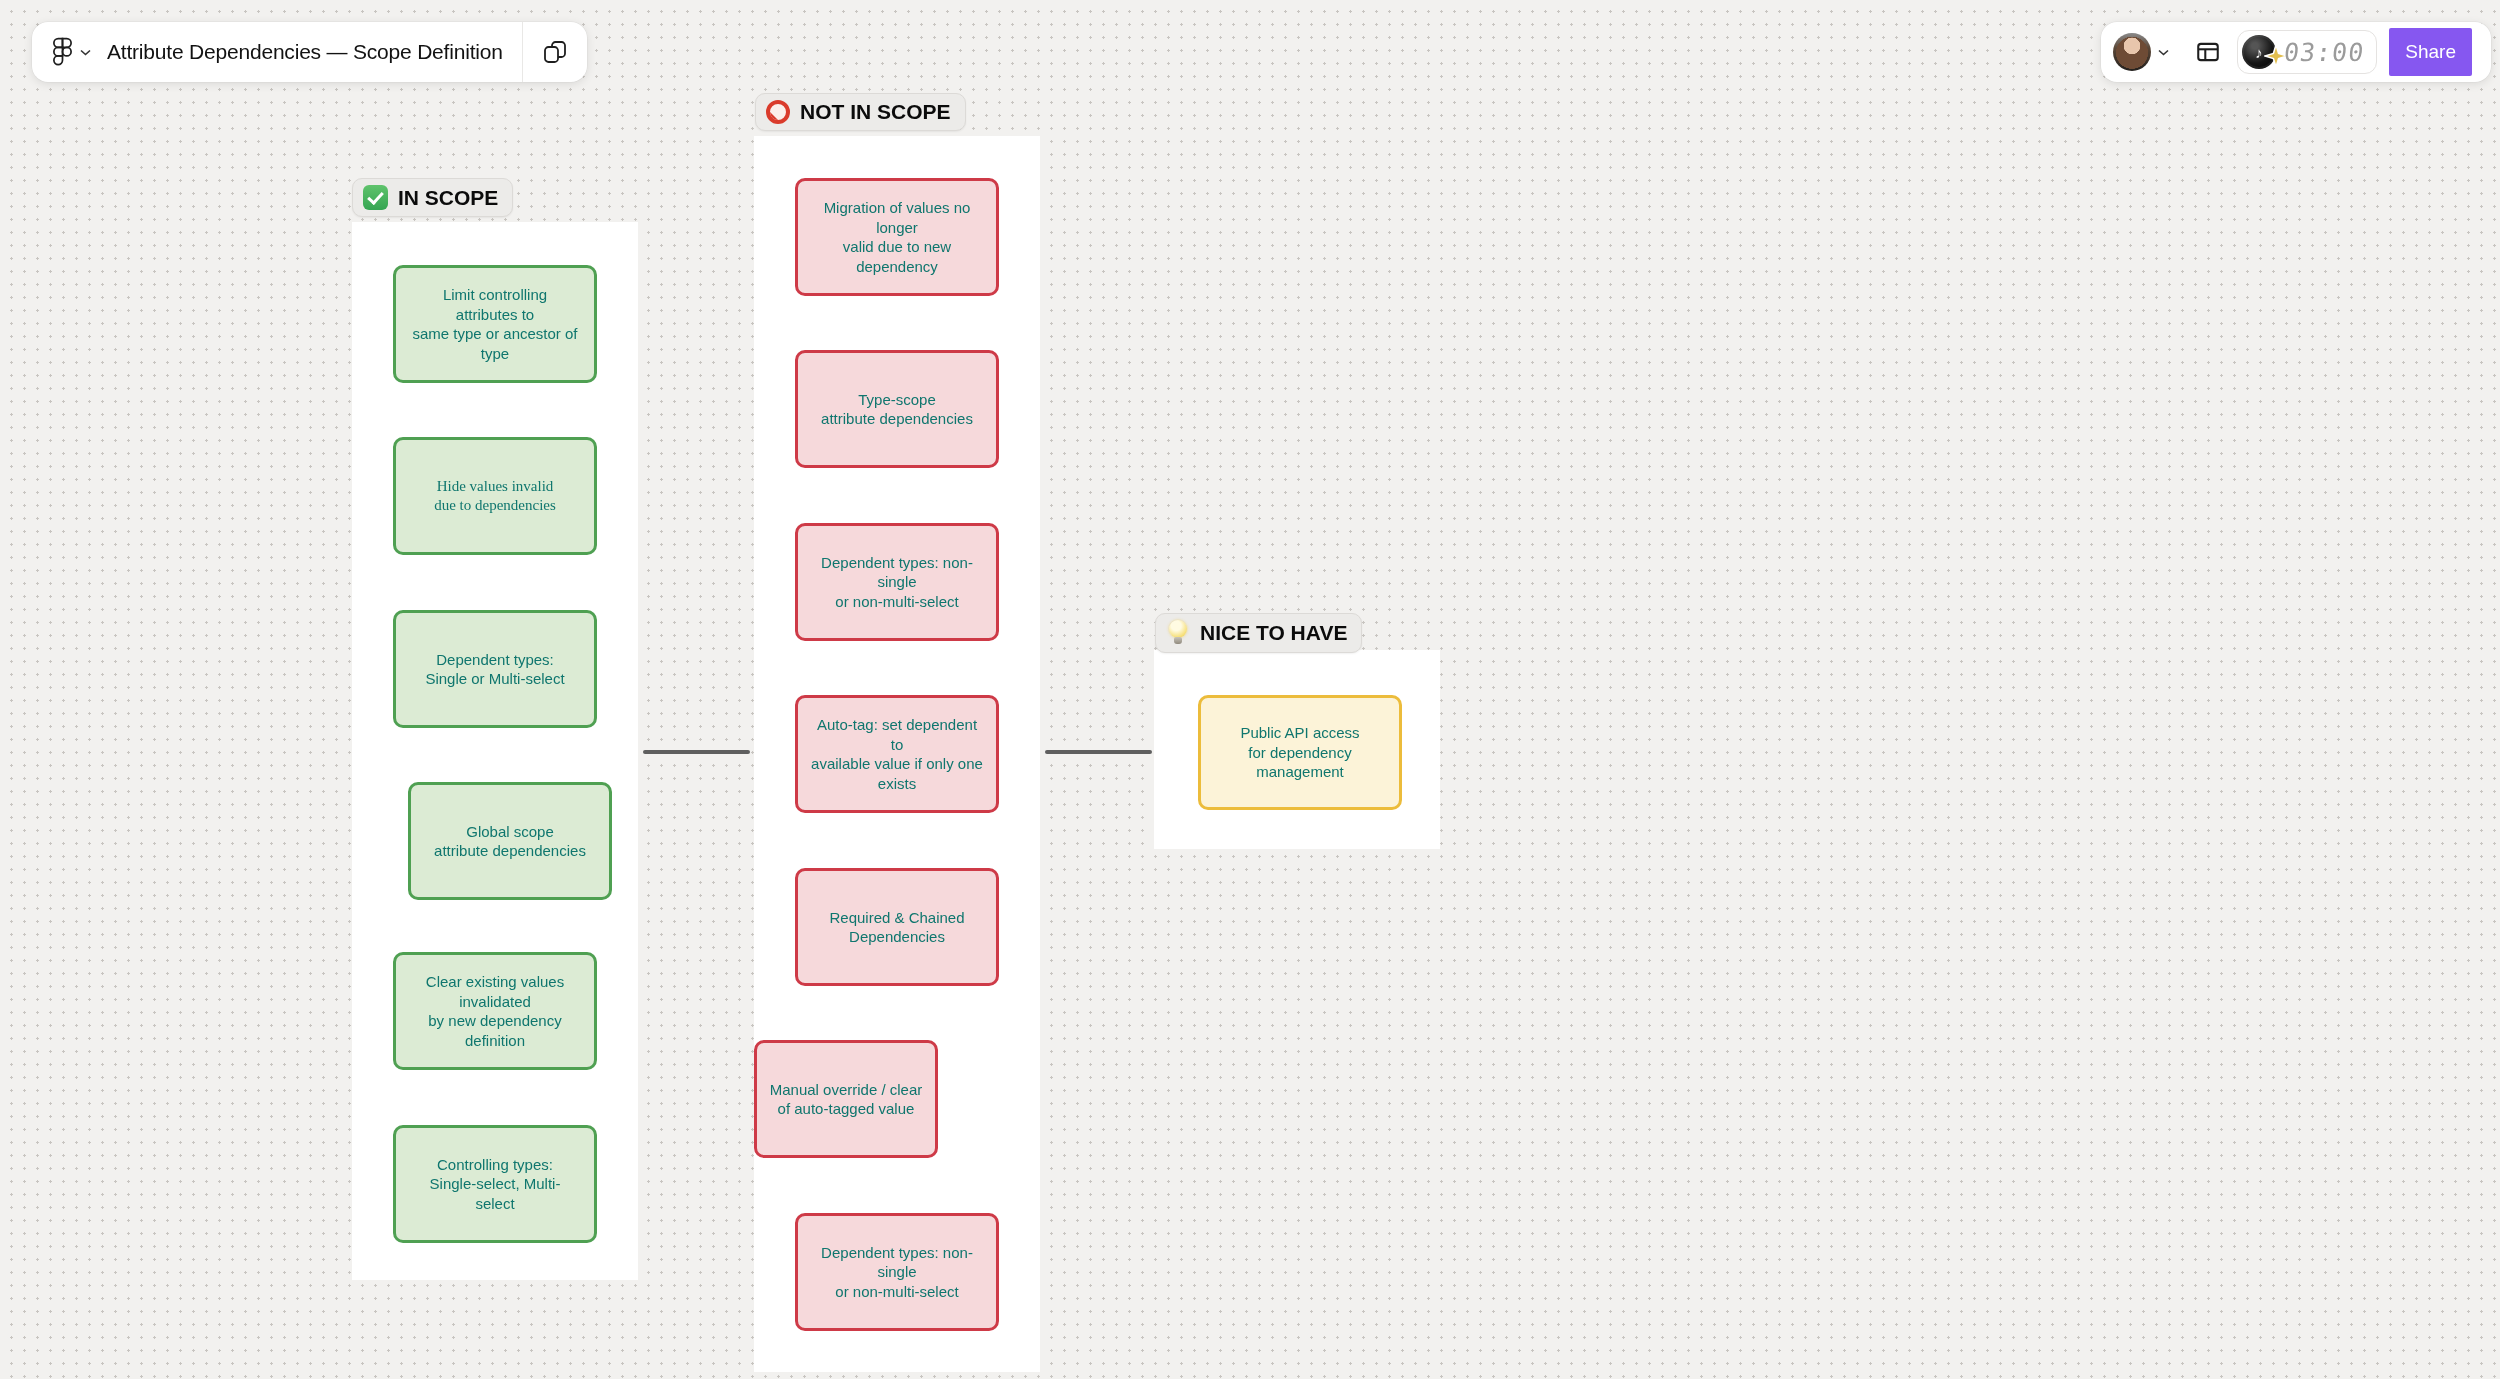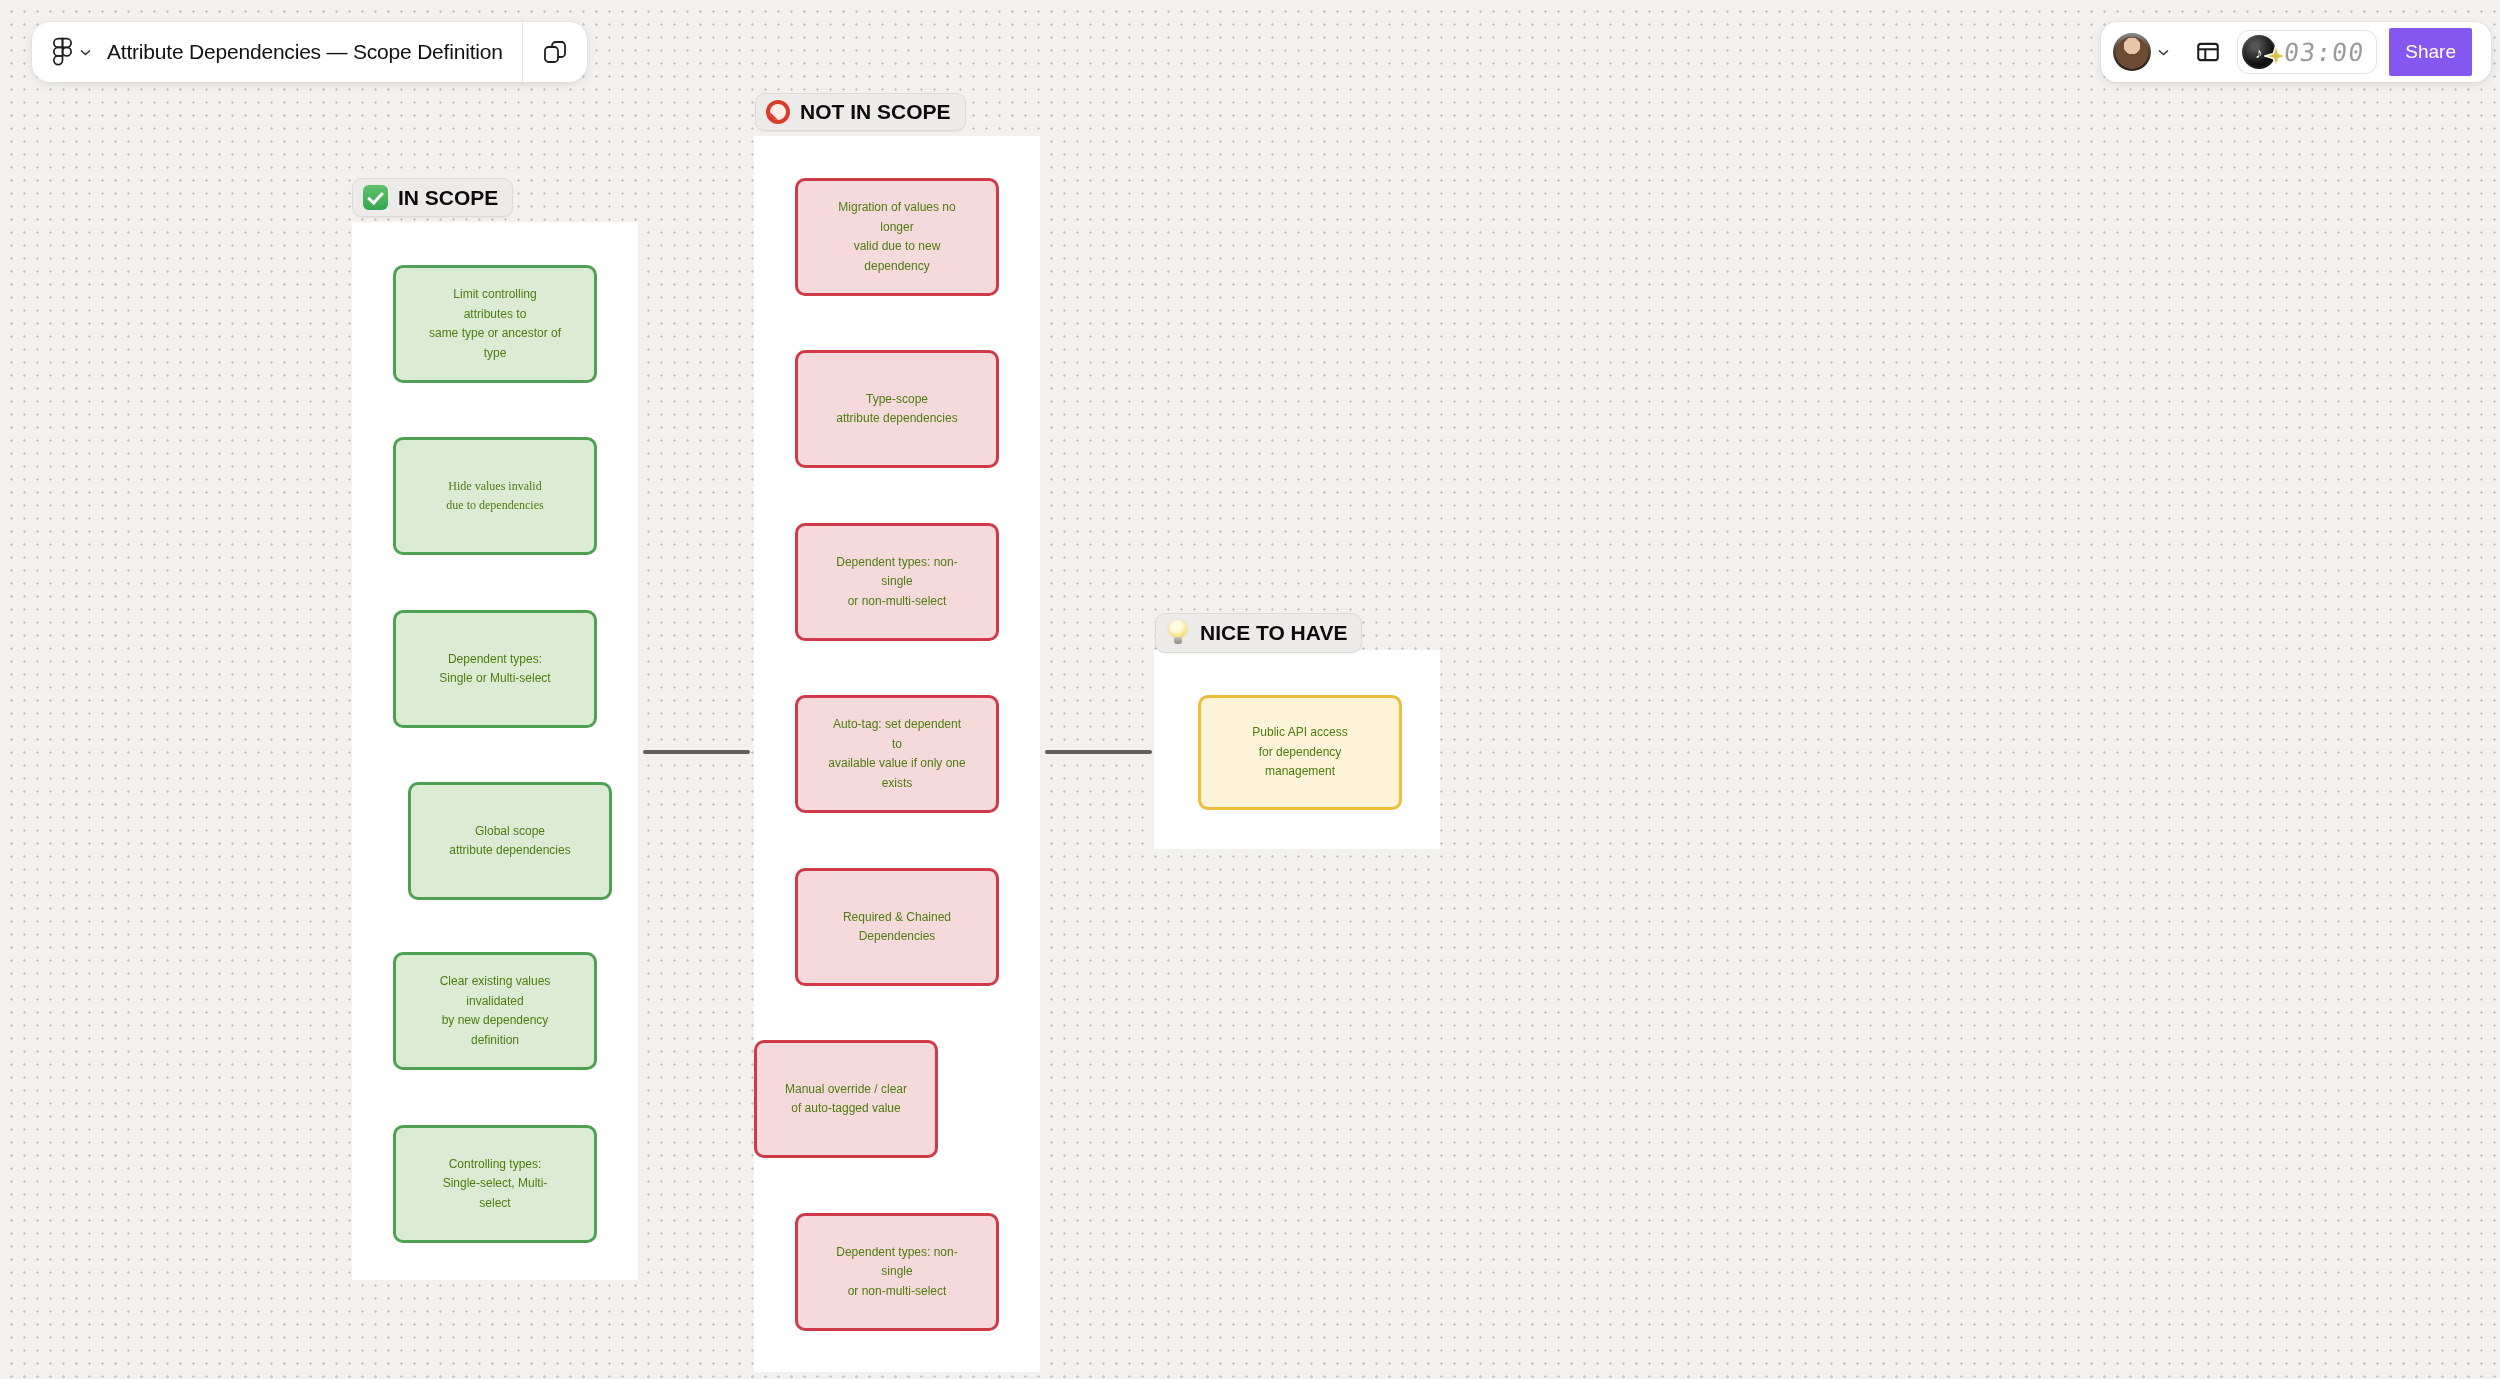--- a/index.html
+++ b/index.html
@@ -10,21 +10,21 @@
     background-image:radial-gradient(circle,#C8C5C1 1px,transparent 1.3px);
     background-size:13px 13px;background-position:5px 5px;
   }
 
   
   .bar{
     position:absolute;top:22px;height:60px;background:#fff;border-radius:16px;
     box-shadow:0 2px 10px rgba(0,0,0,.10),0 0 0 .5px rgba(0,0,0,.05);
     display:flex;align-items:center;box-sizing:border-box;
   }
-  .bar-left{left:32px;width:555px;padding-left:20px;border-radius:18px;}
+  .bar-left{left:32px;width:555px;padding-left:20px;}
   .bar-right{left:2101px;width:390px;padding:0 8px 0 12px;}
 
   .doc-title{font-size:21px;color:#121212;font-weight:500;letter-spacing:-.2px;margin-left:16px;white-space:nowrap;}
   .chev{margin-left:7px;display:flex;align-items:center;}
   .vdivider{width:1px;height:60px;background:#E9E8E6;margin-left:auto;}
   .copy-slot{width:64px;display:flex;align-items:center;justify-content:center;align-self:stretch;cursor:pointer;}
 
   .avatar{
     width:38px;height:38px;border-radius:50%;flex:0 0 auto;
     background:
@@ -60,21 +60,21 @@
   .section-body{position:absolute;background:#fff;}
   .section-header{
     position:absolute;display:inline-flex;align-items:center;gap:10px;
     padding:6px 14px 6px 10px;background:#ECEBE9;border:1px solid #DCDAD7;border-radius:10px;
     font-size:21px;font-weight:700;color:#0B0B0B;white-space:nowrap;cursor:pointer;
     box-shadow:0 1px 2px rgba(0,0,0,.06);
   }
   .sticky-note{
     position:absolute;box-sizing:border-box;border:3px solid;border-radius:10px;
     display:flex;align-items:center;justify-content:center;text-align:center;
-    white-space:pre-line;font-size:12px;line-height:19.5px;color:#4d7c0f;padding:8px 6px;cursor:pointer;
+    white-space:pre-line;font-size:15px;line-height:19.5px;color:#0f766e;padding:8px 6px;cursor:pointer;
   }
   .connector{position:absolute;height:4px;background:#5F5F5F;border-radius:2px;}
 
   
   .icon-check{
     width:25px;height:25px;border-radius:6px;flex:0 0 auto;
     background:linear-gradient(180deg,#5FC36C,#35A552);
     display:flex;align-items:center;justify-content:center;
   }
   .icon-check::after{

